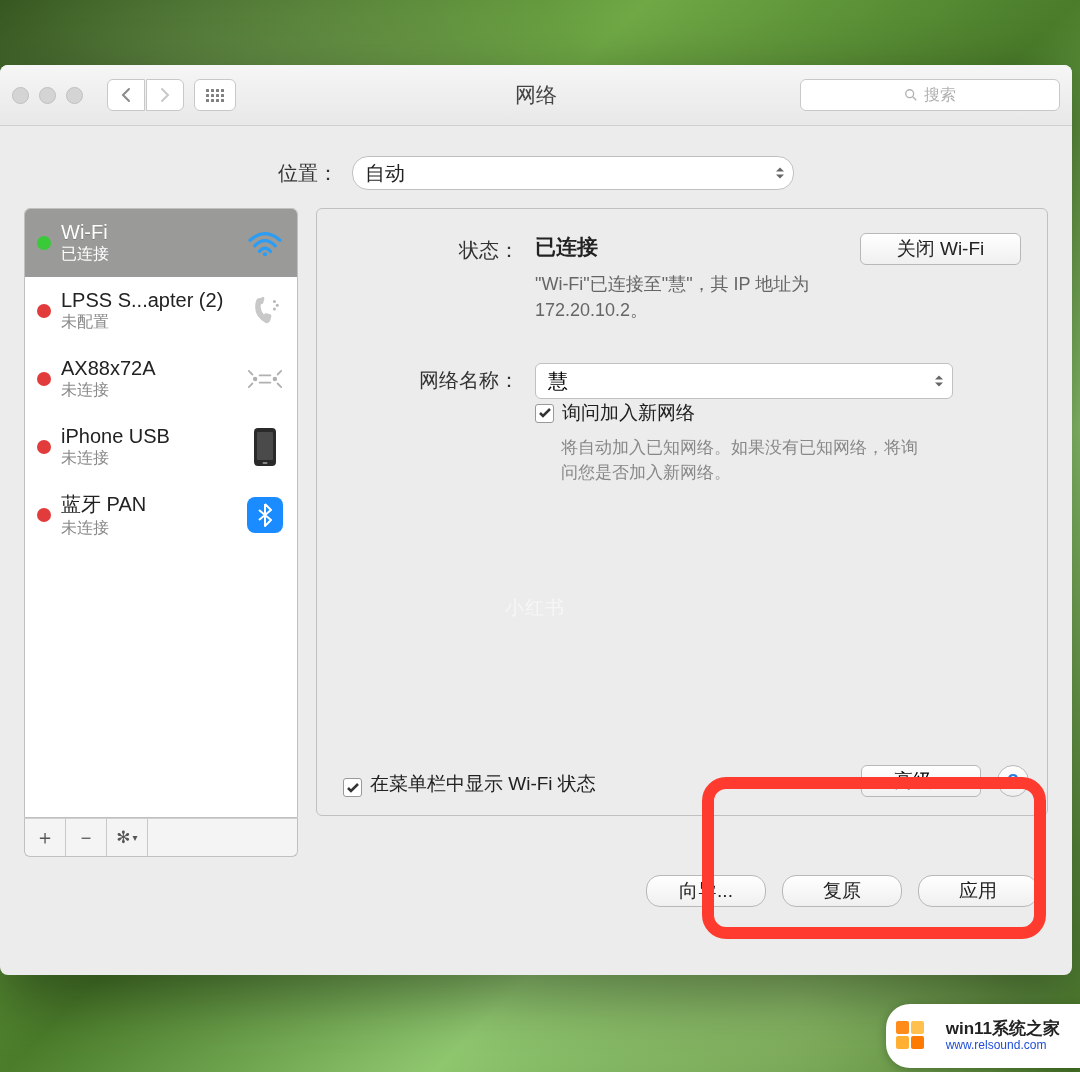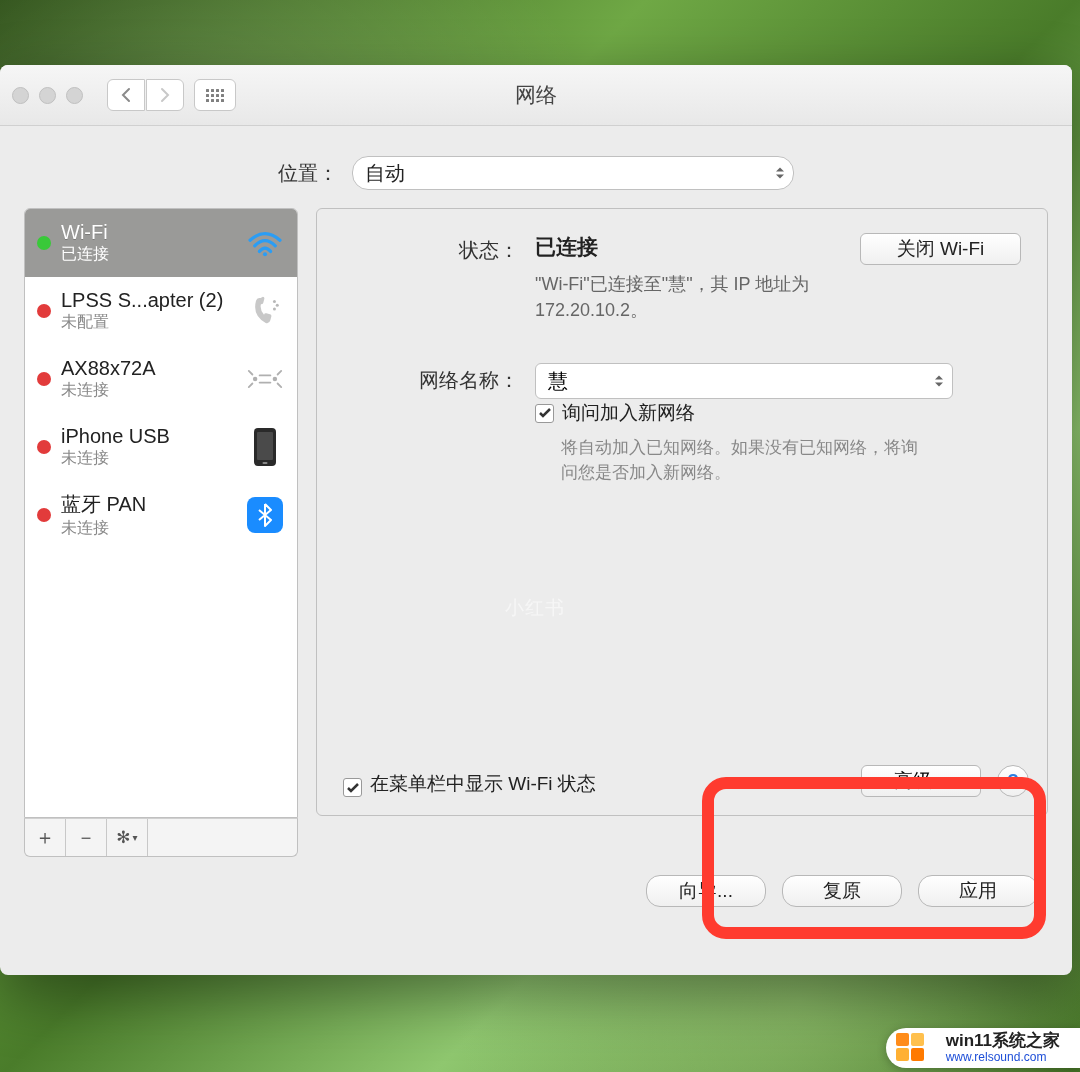--- a/index.html
+++ b/index.html
@@ -65,21 +65,21 @@
   .chk svg{width:12px;height:10px;stroke:#333;stroke-width:2.5;fill:none}
   .chk-label{font-size:19px;color:#222}
   .chk-desc{font-size:17px;color:#888;margin:10px 0 0 26px;line-height:1.45;max-width:360px}
   .bottom-row{position:absolute;left:26px;right:18px;bottom:18px;display:flex;align-items:flex-end}
   .adv-btn{width:118px;height:30px;background:linear-gradient(#fff,#f0f0f0);border:1px solid #b8b8b8;border-radius:6px;font-size:19px;display:flex;align-items:center;justify-content:center;margin-left:auto}
   .help-btn{width:30px;height:30px;border:1px solid #b8b8b8;border-radius:50%;background:linear-gradient(#fff,#f0f0f0);color:#2b7de0;font-size:19px;font-weight:600;display:flex;align-items:center;justify-content:center;margin-left:16px}
   .highlight{position:absolute;left:702px;top:712px;width:344px;height:162px;border:12px solid #ff3b2f;border-radius:24px;pointer-events:none;box-sizing:border-box}
   .footer-btns{display:flex;gap:16px;justify-content:flex-end;padding:18px 34px 0}
   .fbtn{width:118px;height:30px;background:linear-gradient(#fff,#f0f0f0);border:1px solid #b8b8b8;border-radius:14px;font-size:19px;display:flex;align-items:center;justify-content:center;color:#222}
   .watermark1{position:absolute;left:505px;top:530px;color:rgba(255,255,255,0.55);font-size:19px;font-weight:500;letter-spacing:1px;pointer-events:none}
-  .watermark2{position:absolute;right:0;bottom:4px;height:40px;background:#fff;border-radius:24px 0 0 24px;display:flex;align-items:center;padding:0 20px 0 10px;gap:20px;box-shadow:0 2px 10px rgba(0,0,0,0.25)}
+  .watermark2{position:absolute;right:0;bottom:4px;height:64px;background:#fff;border-radius:24px 0 0 24px;display:flex;align-items:center;padding:0 20px 0 10px;gap:20px;box-shadow:0 2px 10px rgba(0,0,0,0.25)}
   .wm-logo{width:30px;height:30px;position:relative}
   .wm-logo .sq{position:absolute;width:13px;height:13px;border-radius:2px}
   .wm-text{display:flex;flex-direction:column;line-height:1.1}
   .wm-text .t1{font-size:17px;font-weight:600;color:#222}
   .wm-text .t2{font-size:12px;color:#1d4ed8}
   .gear-caret{font-size:10px;margin-left:2px}
 </style>
 </head>
 <body>
 
@@ -116,20 +116,27 @@
             <span></span>
             <span></span>
             <span></span>
             <span></span>
             <span></span>
             <span></span>
             <span></span>
           </div>
       </div>
       <div class="title">网络</div>
+      <div class="search">
+        <svg viewBox="0 0 16 16">
+            <circle cx="6.5" cy="6.5" r="4.5" stroke="#b0b0b0" stroke-width="1.5" fill="none"></circle>
+            <line x1="10" y1="10" x2="14" y2="14" stroke="#b0b0b0" stroke-width="1.5"></line>
+          </svg>
+        <span>搜索</span>
+      </div>
     </div>
 
     <div class="loc-row">
       <div class="loc-label">位置：</div>
       <div class="loc-select">
         <span>自动</span>
         <div class="sel-arrows">
           <svg viewBox="0 0 10 6">
               <path d="M1 5 L5 1 L9 5"></path>
             </svg>

